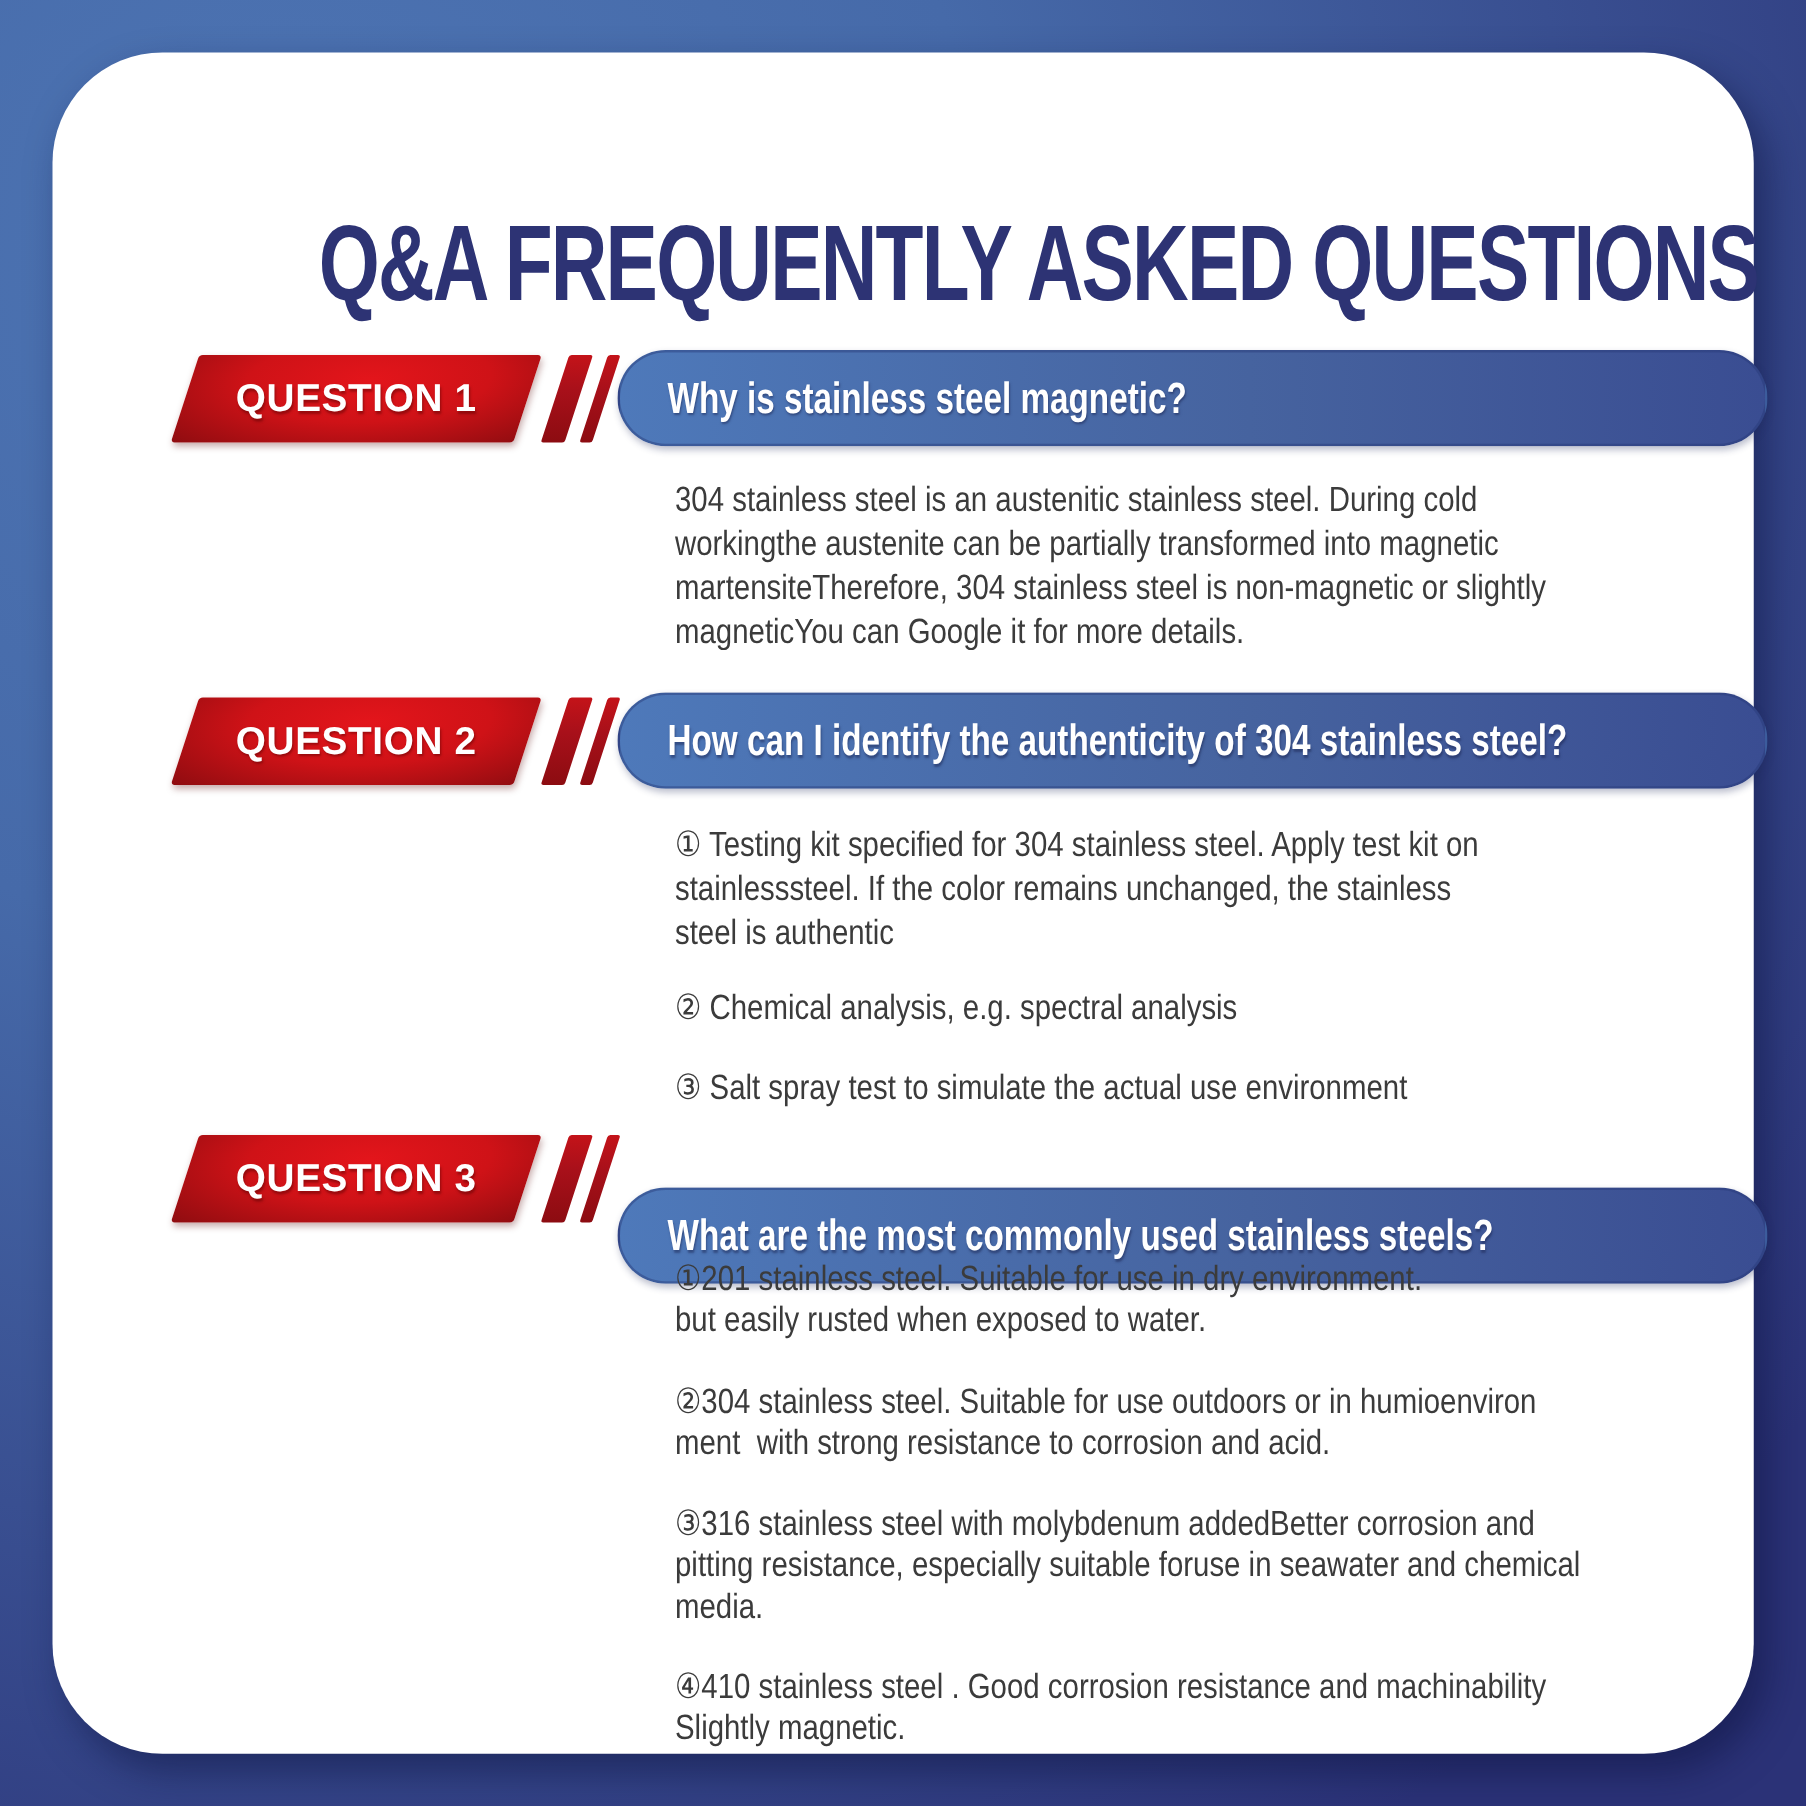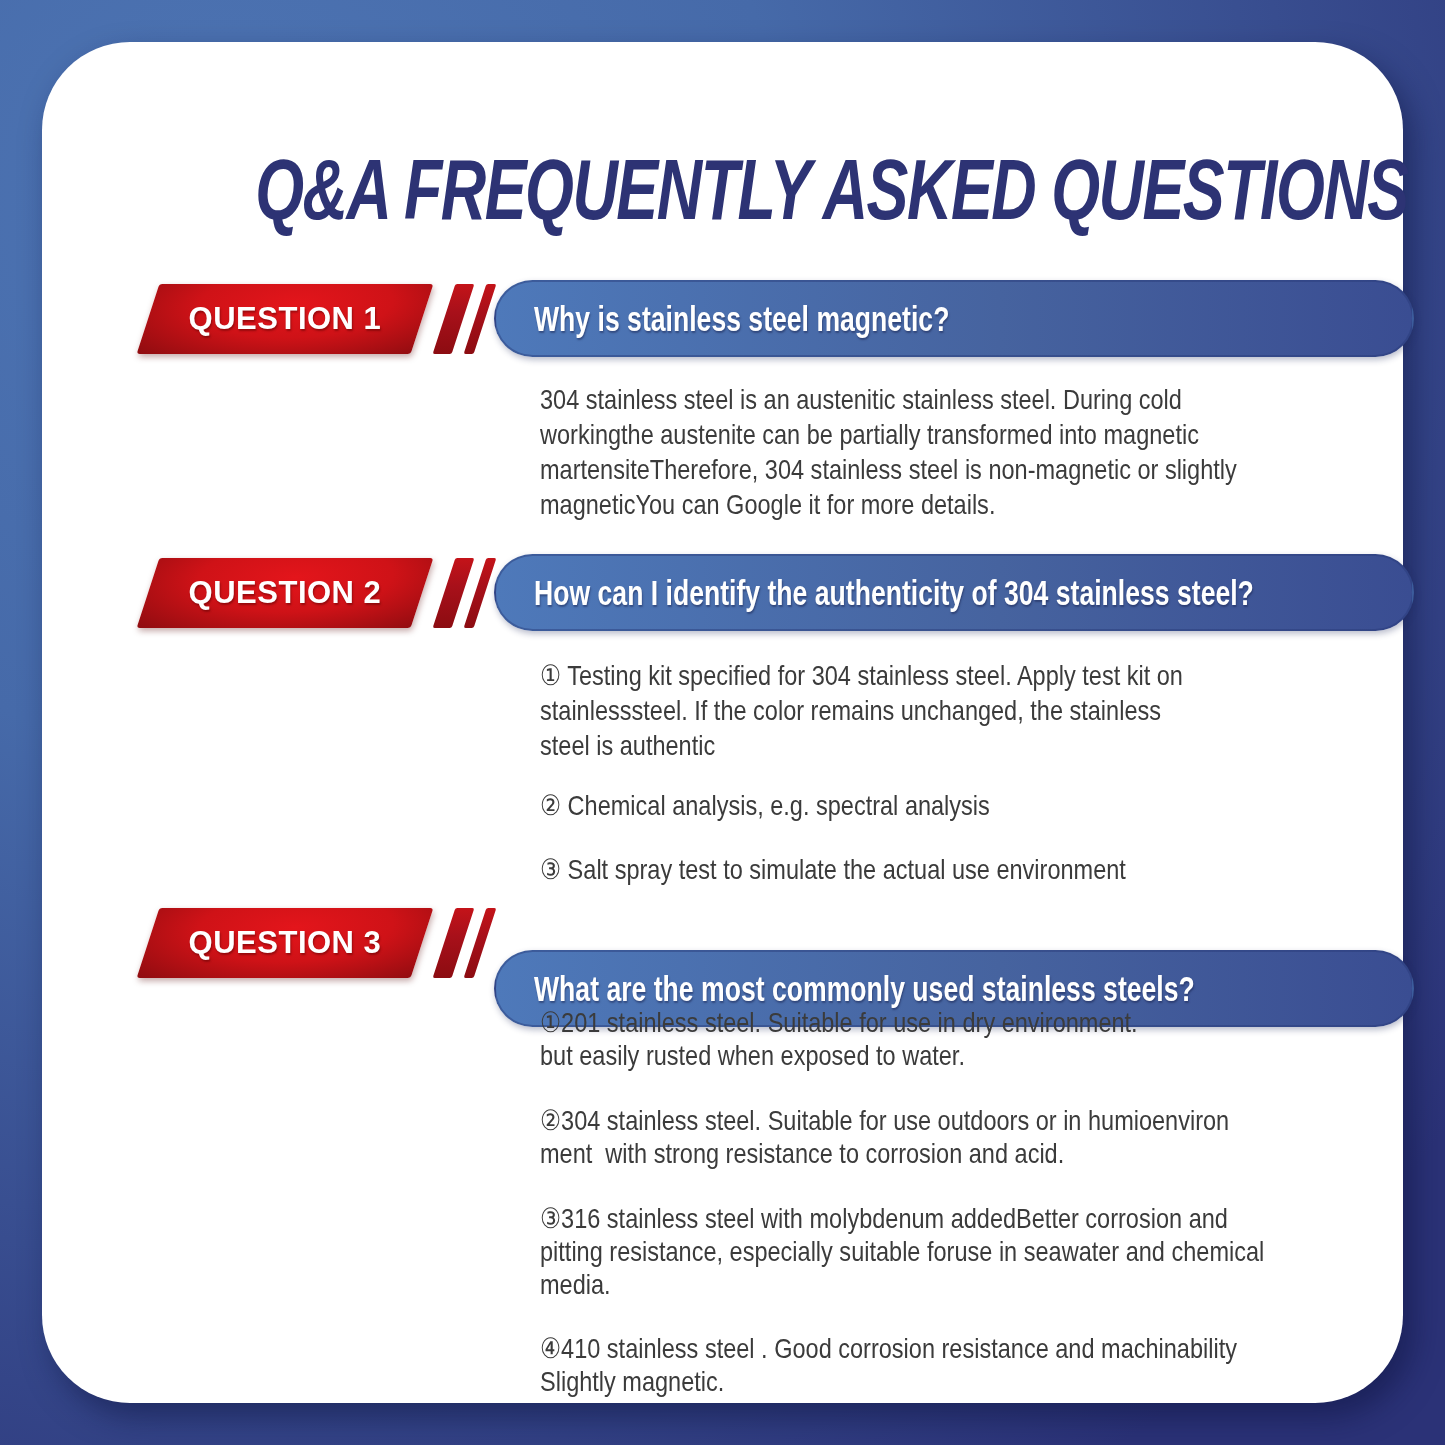--- a/index.html
+++ b/index.html
@@ -7,21 +7,21 @@
     width:1445px;height:1445px;position:relative;overflow:hidden;
     font-family:"Liberation Sans","DejaVu Sans",sans-serif;
     background:radial-gradient(circle at 16% 14%, var(--background_top_left) 0%, #466aa9 32%, var(--background_bottom) 88%);
   }
   .card{
     position:absolute;left:42px;top:42px;width:1361px;height:1361px;
     background:var(--card);border-radius:88px;
     box-shadow:10px 14px 30px rgba(12,18,62,.5);
   }
   .title-wrap{
-    position:absolute;left:0;top:98px;width:100%;text-align:center;font-style:italic;
+    position:absolute;left:0;top:120px;width:100%;text-align:center;
   }
   .title{
     display:inline-block;font-size:86px;font-weight:700;letter-spacing:-2px;
     color:var(--title_text);white-space:nowrap;
     transform:scaleX(.73);transform-origin:50% 50%;
   }
   .badge{
     position:absolute;left:106px;width:274px;height:70px;
     background:radial-gradient(ellipse at 52% 28%, var(--badge_red_bright) 0%, #cf1217 48%, var(--badge_red_dark) 100%);
     transform:skewX(-18deg);border-radius:3px;

